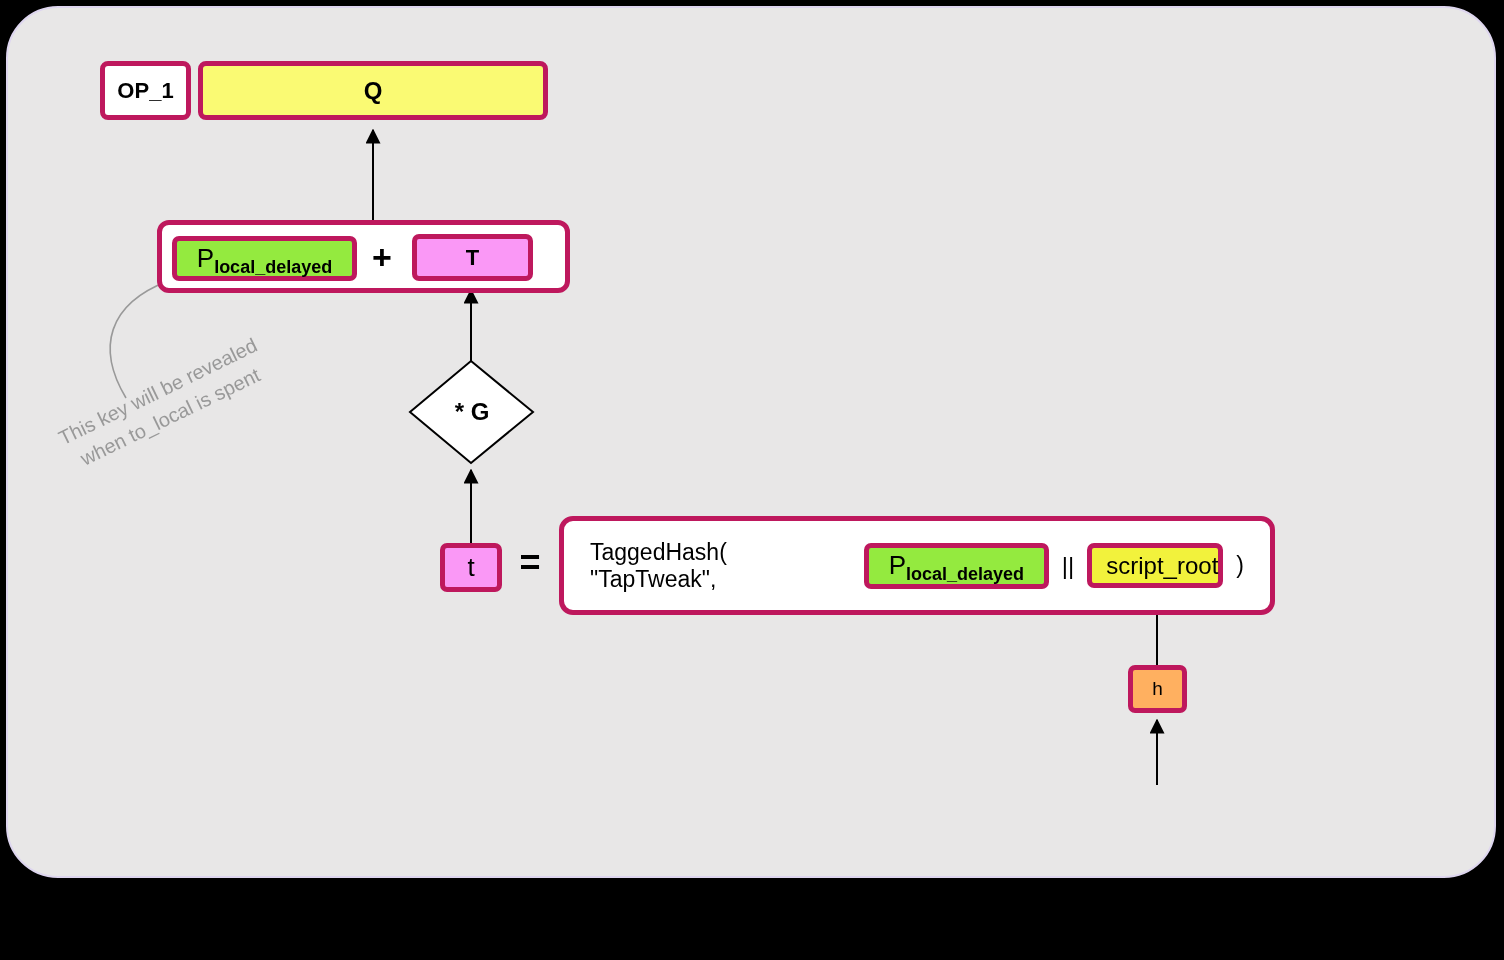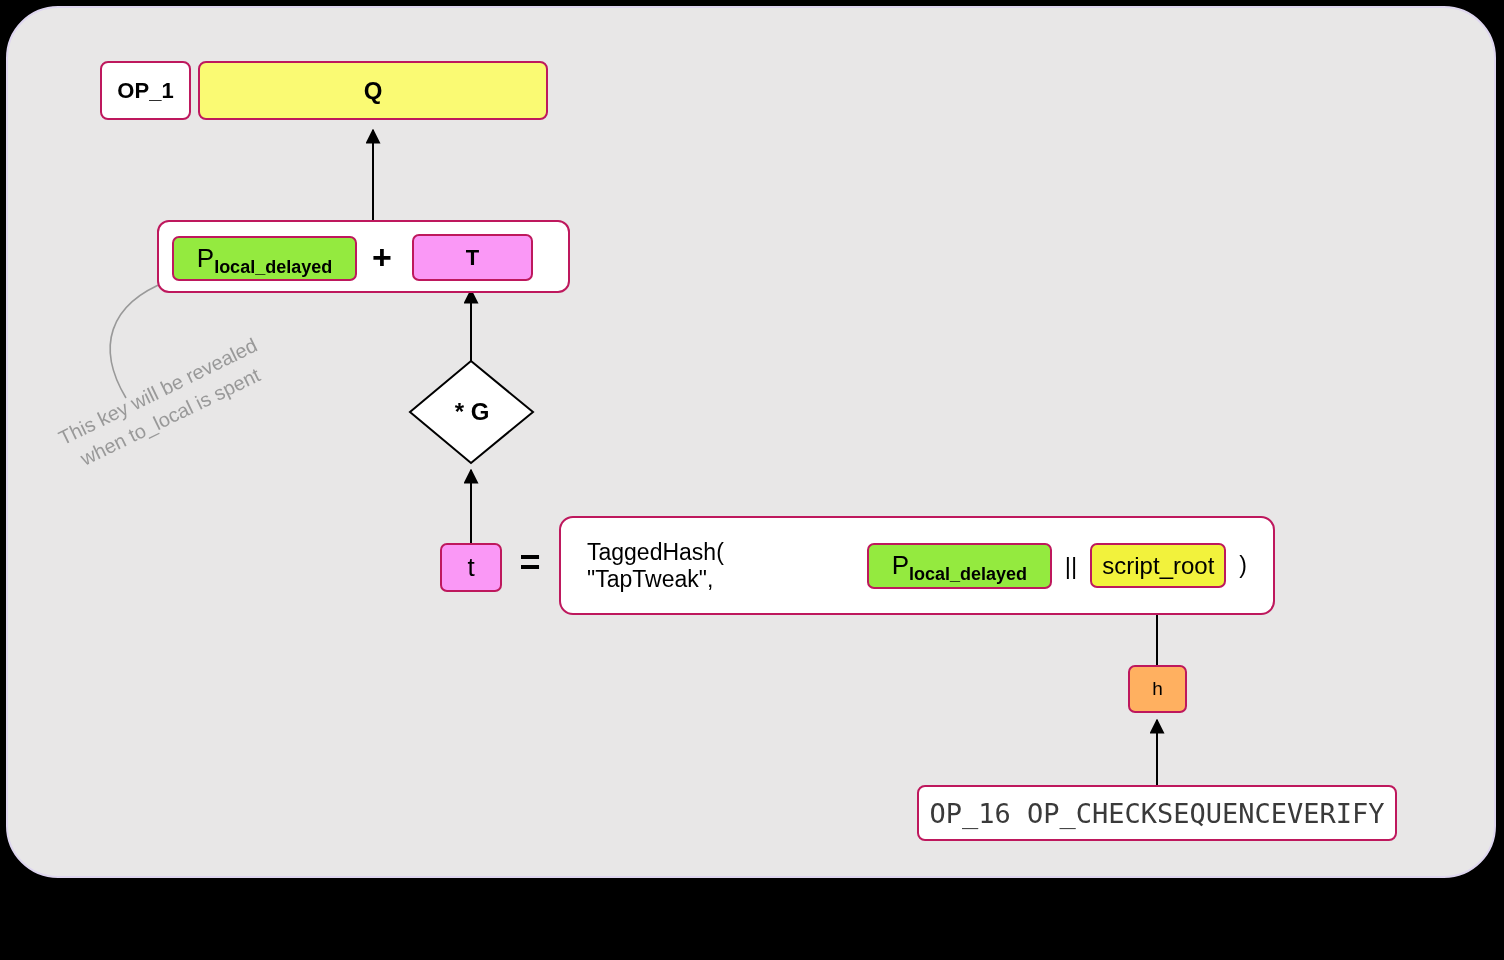--- a/index.html
+++ b/index.html
@@ -26,21 +26,21 @@
   }
   .overlay {
     position: absolute;
     left: 0; top: 0;
     width: 1504px; height: 960px;
     pointer-events: none;
   }
   .node {
     position: absolute;
     box-sizing: border-box;
-    border: 2px solid #be185d;
+    border: 5px solid #be185d;
     background: #ffffff;
     display: flex;
     align-items: center;
     justify-content: center;
     color: #000000;
   }
   .r8  { border-radius: 8px; }
   .r12 { border-radius: 12px; }
   .op1-box   { left: 100px; top: 61px;  width: 91px;  height: 59px; font-size: 22px; font-weight: bold; }
   .q-box     { left: 198px; top: 61px;  width: 350px; height: 59px; font-size: 24px; font-weight: bold; }
@@ -50,21 +50,21 @@
                font-size: 34px; font-weight: bold; }
   .t-big-box { left: 412px; top: 234px; width: 121px; height: 47px; border-radius: 7px; font-size: 22px; font-weight: bold; }
   .diamond-label { left: 412px; top: 388px; width: 120px; height: 48px; border: none; background: transparent;
                font-size: 24px; font-weight: bold; }
   .t-small-box { left: 440px; top: 543px; width: 62px; height: 49px; border-radius: 7px; font-size: 26px; }
   .equals-sign { left: 506px; top: 538px; width: 48px; height: 50px; border: none; background: transparent;
                font-size: 36px; font-weight: bold; }
   .taggedhash-box { left: 559px; top: 516px; width: 716px; height: 99px; border-radius: 14px;
                justify-content: flex-start; padding: 0 26px; gap: 13px; font-size: 23px; }
   .p-box-hash { position: static; width: 185px; height: 46px; border-radius: 7px; flex: none; }
-  .sr-box     { position: static; width: 136px; height: 45px; border-radius: 7px; flex: none; font-size: 24px; }
+  .sr-box     { position: static; width: 136px; height: 45px; border-radius: 7px; flex: none; font-size: 24px; justify-content: flex-end; }
   .h-box      { left: 1128px; top: 665px; width: 59px; height: 48px; border-radius: 7px; font-size: 19px; }
   .script-box { left: 917px; top: 785px; width: 480px; height: 56px;
                font-family: "DejaVu Sans Mono", "Liberation Mono", monospace;
                font-size: 27px; color: #3a3a3a; }
   .p-label { display: inline-flex; align-items: baseline; font-size: 26px; }
   .p-label .sub { font-size: 18px; transform: translateY(6px); font-weight: bold; }
   .concat { font-size: 24px; }
   .suffix { font-size: 23px; }
   .annotation {
     position: absolute;
@@ -147,21 +147,18 @@
     <span class="node sr-box" style="background-color: rgb(242, 242, 60);">
       <span>script_root</span>
     </span>
     <span class="suffix">)</span>
   </div>
 
   <div class="node h-box" style="background-color: rgb(255, 176, 96);">
     <span>h</span>
   </div>
 
-  <div class="node r8 script-box">
-    <span>OP_16 OP_CHECKSEQUENCEVERIFY</span>
-  </div>
 
   <div class="annotation">
     <div>This key will be revealed</div>
     <div>when to_local is spent</div>
   </div>
 </div>
 
 </body></html>

